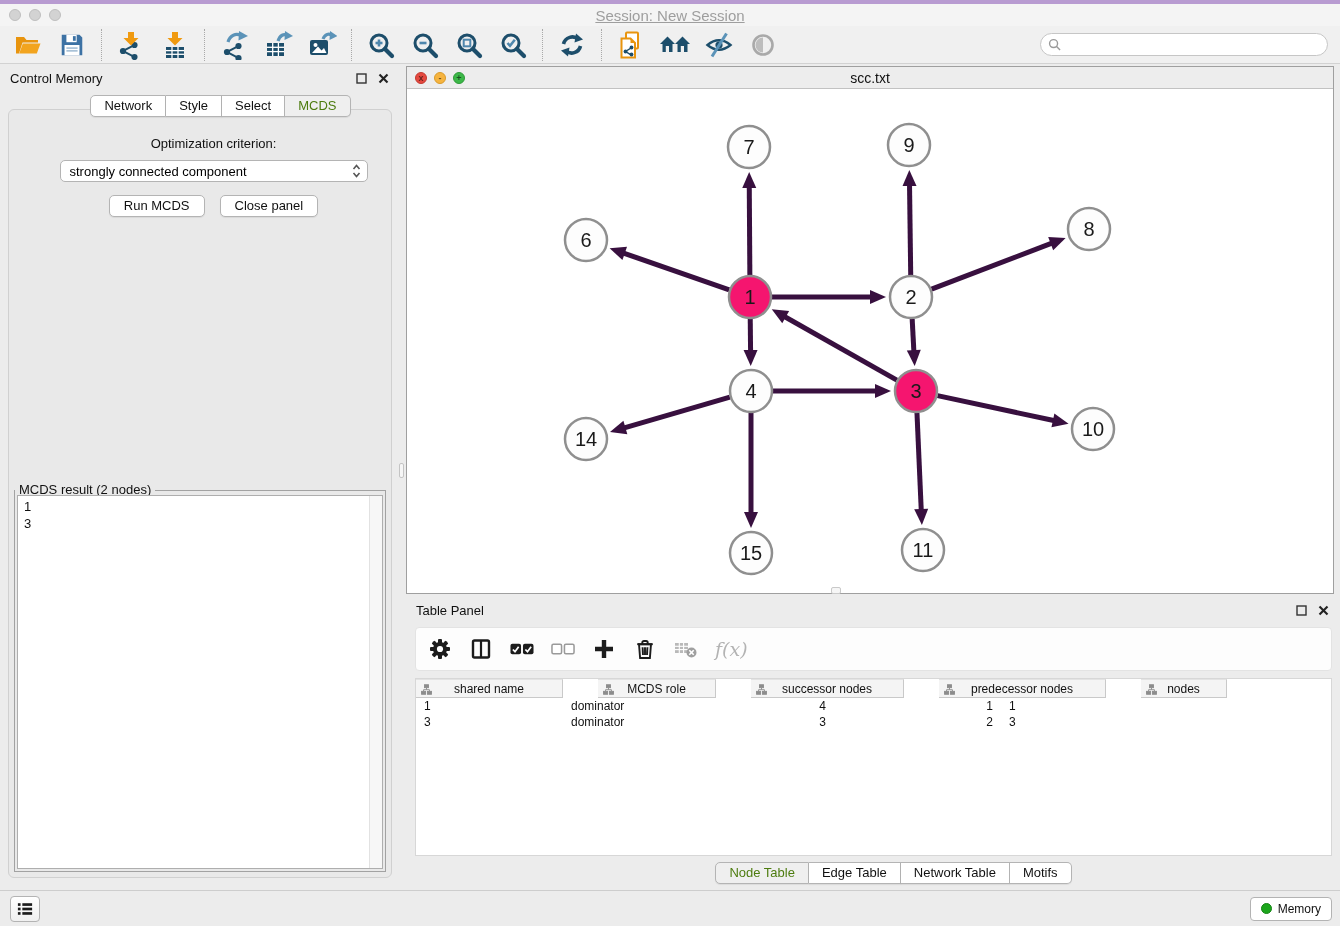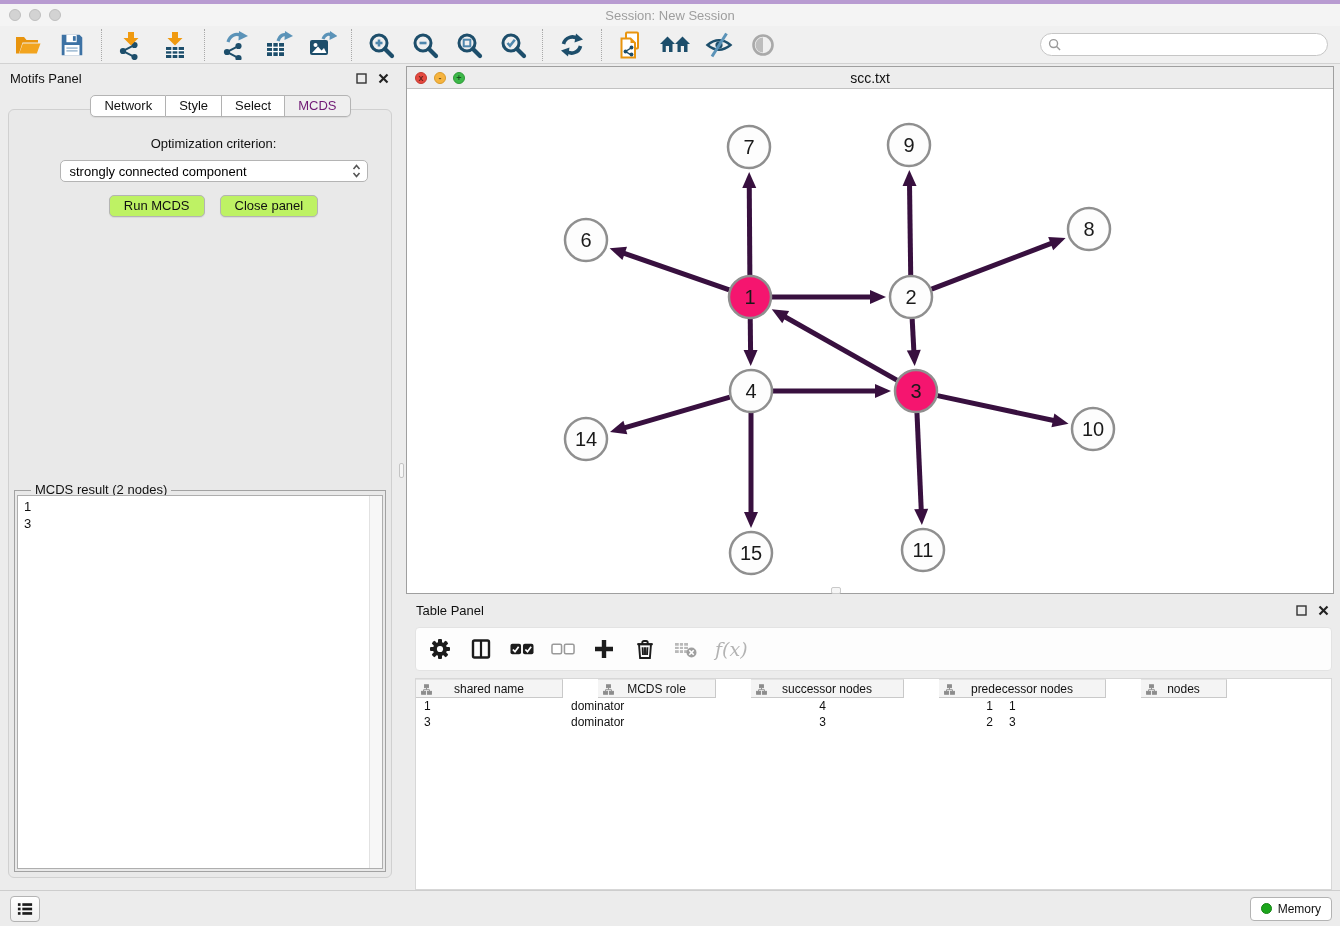--- a/index.html
+++ b/index.html
@@ -6,21 +6,21 @@
   html,body { width:1340px; height:926px; }
   body { font-family:"Liberation Sans", sans-serif; background:#ececec; position:relative; overflow:hidden; }
 
   .app { position:absolute; inset:0; }
 
   
   .desktop-strip { position:absolute; left:0; top:0; right:0; height:4px; background:#b89bd1; }
   .titlebar { position:absolute; left:0; top:4px; right:0; height:22px; background:#f4f4f4; display:flex; align-items:center; }
   .traffic { display:flex; gap:8px; margin-left:9px; }
   .dot { width:12px; height:12px; border-radius:50%; background:#d3d3d3; border:1px solid #bfbfbf; }
-  .app-title { position:absolute; left:0; right:0; text-align:center; font-size:13px; color:#9e9e9e; }
+  .app-title { position:absolute; left:0; right:0; text-align:center; font-size:15px; color:#9e9e9e;text-decoration:underline; }
 
   
   .toolbar { position:absolute; left:0; top:26px; right:0; height:38px; background:#f0f0f0; border-bottom:1px solid #d2d2d2; display:flex; align-items:center; padding:0 6px; }
   .tb-btn { width:44px; height:34px; display:flex; align-items:center; justify-content:center; background:none; border:none; cursor:pointer; }
   .tb-sep { border-left:1px dotted #a9a9a9; height:32px; margin:0 7px; }
   .tb-spacer { flex:1; }
   .searchbox { width:288px; height:23px; background:#fff; border:1px solid #c6c6c6; border-radius:12px; display:flex; align-items:center; padding:0 7px; margin-right:6px; }
   .searchbox input { border:none; outline:none; flex:1; font-size:12px; background:transparent; margin-left:5px; }
 
   
@@ -29,30 +29,30 @@
   .panel-header .ph-title { font-size:13px; color:#111; margin-left:10px; }
   .ph-btns { margin-left:auto; display:flex; align-items:center; gap:9px; margin-right:10px; }
   .ph-btn { width:13px; height:13px; display:flex; align-items:center; justify-content:center; background:none; border:none; cursor:pointer; padding:0; }
 
   .cp-box { position:absolute; left:8px; right:8px; top:45px; bottom:12px; background:#e9e9e9; border:1px solid #d0d0d0; border-radius:6px;padding-left:27px; }
   .seg-bar { position:absolute; left:0; right:0; display:flex; justify-content:center; z-index:3;padding-left:41px; }
   .cp-tabs { top:31px; }
   .seg-tab { background:#fff; border:1px solid #b4b4b4; border-left:none; padding:2px 13px 3px; font-size:13px; color:#111; cursor:pointer; box-shadow:0 1px 1px rgba(0,0,0,0.07); }
   .seg-tab:first-child { border-left:1px solid #b4b4b4; border-radius:5px 0 0 5px; }
   .seg-tab:last-child { border-radius:0 5px 5px 0; }
-  .seg-tab.active { background:#efefef; color:#701a75; }
+  .seg-tab.active { background:#efefef; color:#4d7c0f; }
 
   .cp-opt-label { text-align:center; font-size:13px; color:#111; margin-top:26px; }
   .cp-select { width:308px; height:22px; margin:9px auto 0; background:#fff; border:1px solid #b4b4b4; border-radius:5px; display:flex; align-items:center; padding:0 6px 0 9px; font-size:13px; cursor:pointer; }
   .cp-select .sel-text { flex:1; }
   .cp-btn-row { display:flex; justify-content:center; gap:15px; margin-top:13px; }
-  .mac-btn { background:#bef264; border:1px solid #b4b4b4; border-radius:5px; font-size:13px; color:#111; padding:2px 14px 3px; height:22px; cursor:pointer; box-shadow:0 1px 1px rgba(0,0,0,0.07); }
+  .mac-btn { background:#ffffff; border:1px solid #b4b4b4; border-radius:5px; font-size:13px; color:#111; padding:2px 14px 3px; height:22px; cursor:pointer; box-shadow:0 1px 1px rgba(0,0,0,0.07); }
 
   .result-fieldset { position:absolute; left:5px; right:5px; top:380px; bottom:5px; border:1px solid #a2a2a2; }
-  .result-legend { position:absolute; top:-9px; left:16px; background:#e9e9e9; padding:0 4px; font-size:13px; color:#111; }
+  .result-legend { position:absolute; top:-9px; left:0; background:#e9e9e9; padding:0 4px; font-size:13px; color:#111; }
   .result-area { position:absolute; inset:4px 2px 2px 2px; background:#fff; border:1px solid #aeaeae; overflow:hidden; }
   .result-lines { padding:2px 6px; font-size:13px; color:#111; line-height:17px; }
   .result-scroll { position:absolute; top:0; bottom:0; right:0; width:13px; background:#f7f7f7; border-left:1px solid #e2e2e2; }
 
   
   .network-window { position:absolute; left:406px; top:66px; width:928px; height:528px; border:1px solid #9f9f9f; background:#fff; }
   .nw-titlebar { height:22px; background:#ededed; border-bottom:1px solid #c2c2c2; display:flex; align-items:center; position:relative; }
   .nw-traffic { display:flex; gap:7px; margin-left:8px; }
   .nw-dot { width:12px; height:12px; border-radius:50%; font-size:9px; font-weight:bold; color:rgba(0,0,0,0.55); text-align:center; line-height:11px; cursor:pointer; }
   .nw-dot.red { background:#e5493f; border:1px solid #c33a31; }
@@ -266,21 +266,21 @@
       <svg width="13" height="13" viewBox="0 0 14 14">
           <circle cx="6" cy="6" r="4.3" fill="none" stroke="#9a9a9a" stroke-width="1.5"></circle>
           <line x1="9.2" y1="9.2" x2="13" y2="13" stroke="#9a9a9a" stroke-width="1.5"></line>
         </svg>
       <input type="text" placeholder="" style="">
     </div>
   </div>
 
   <aside class="control-panel">
     <div class="panel-header">
-      <span class="ph-title">Motifs Panel</span>
+      <span class="ph-title">Control Memory</span>
       <span class="ph-btns">
         <button class="ph-btn">
             <svg width="11" height="11" viewBox="0 0 11 11">
               <rect x="1" y="1" width="9" height="9" fill="none" stroke="#333" stroke-width="1.4"></rect>
             </svg>
           </button>
         <button class="ph-btn">
             <svg width="11" height="11" viewBox="0 0 11 11">
               <line x1="1.5" y1="1.5" x2="9.5" y2="9.5" stroke="#222" stroke-width="2.2"></line>
               <line x1="9.5" y1="1.5" x2="1.5" y2="9.5" stroke="#222" stroke-width="2.2"></line>
@@ -599,20 +599,28 @@
           <div class="trow">
             <div class="td" style="width: 147px; text-align: left;">3</div>
             <div class="td" style="width: 118px; text-align: left;">dominator</div>
             <div class="td" style="width: 153px; text-align: right;">3</div>
             <div class="td" style="width: 167px; text-align: right;">2</div>
             <div class="td" style="width: 86px; text-align: left;">3</div>
           </div>
         </div>
     </div>
 
+    <div class="tp-tabstrip">
+      <div class="seg-bar" style="position:static;" id="tp-tabs">
+          <div class="seg-tab active">Node Table</div>
+          <div class="seg-tab">Edge Table</div>
+          <div class="seg-tab">Network Table</div>
+          <div class="seg-tab">Motifs</div>
+        </div>
+    </div>
   </div>
 
   <div class="statusbar">
     <button class="sb-list-btn">
       <svg width="18" height="16" viewBox="0 0 20 18">
           <g fill="#1c1c1c">
             <rect x="2" y="2.5" width="3" height="3"></rect>
             <rect x="7" y="2.5" width="11" height="3"></rect>
             <rect x="2" y="7.5" width="3" height="3"></rect>
             <rect x="7" y="7.5" width="11" height="3"></rect>

